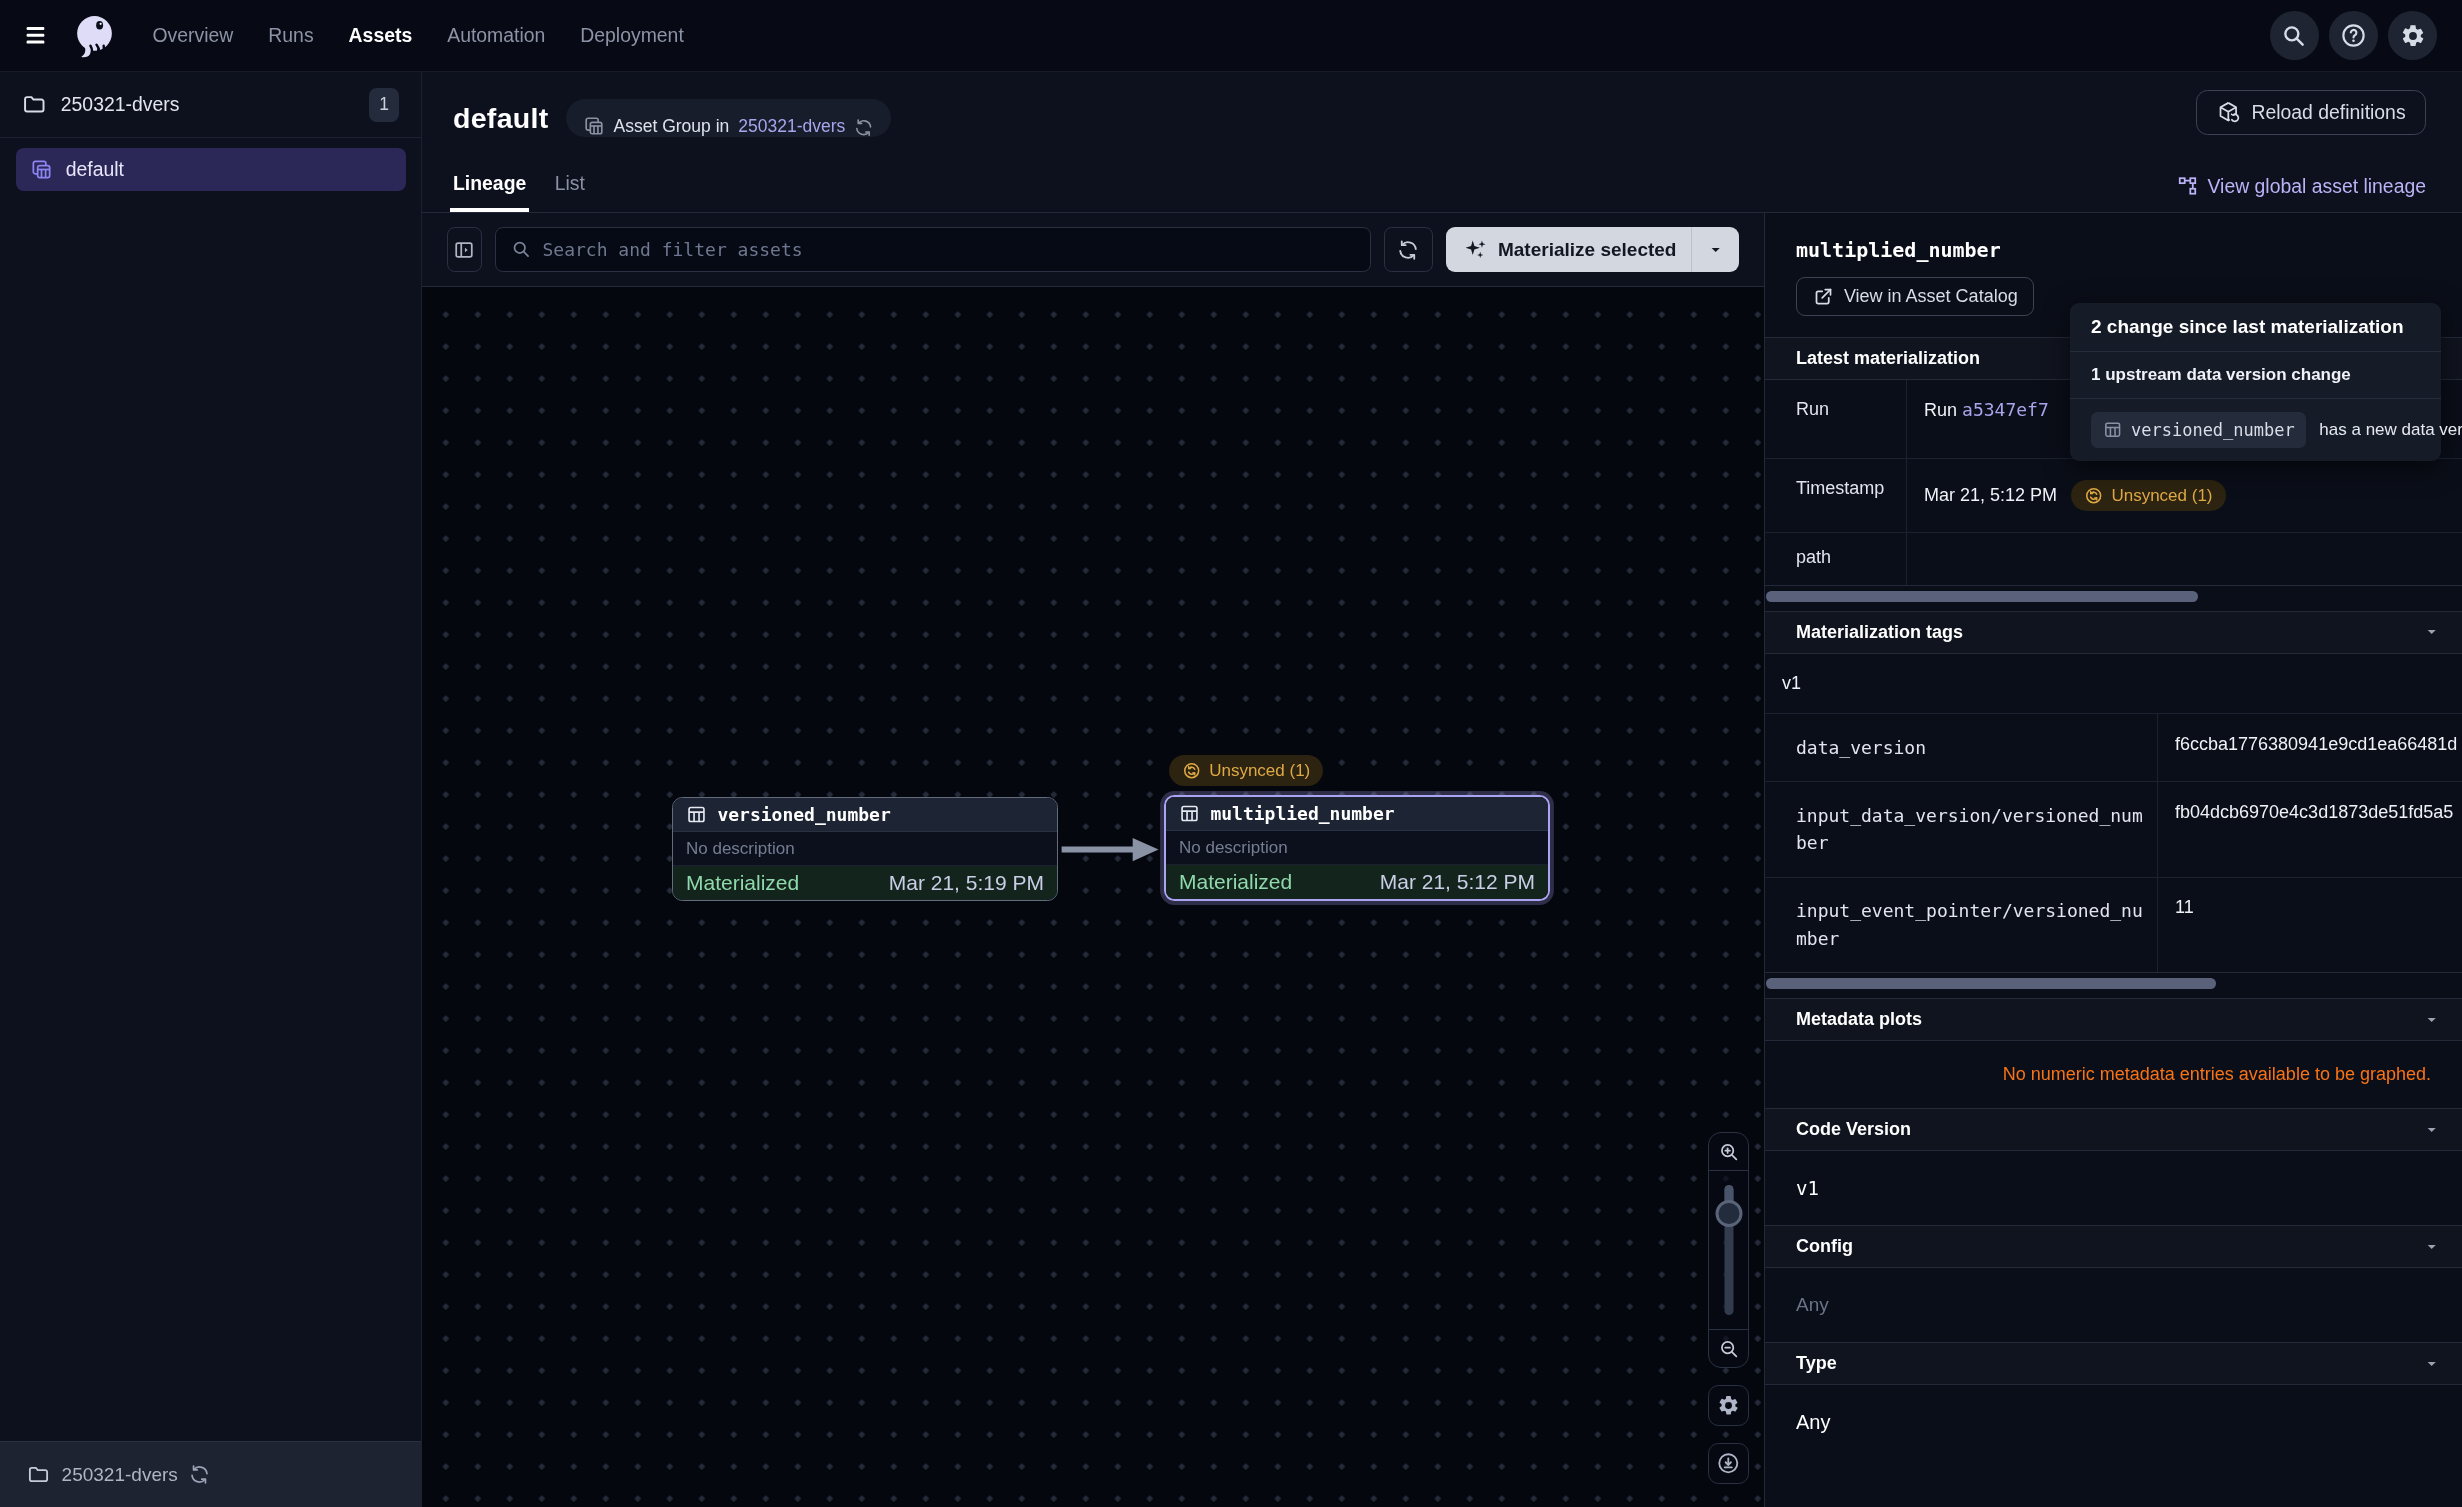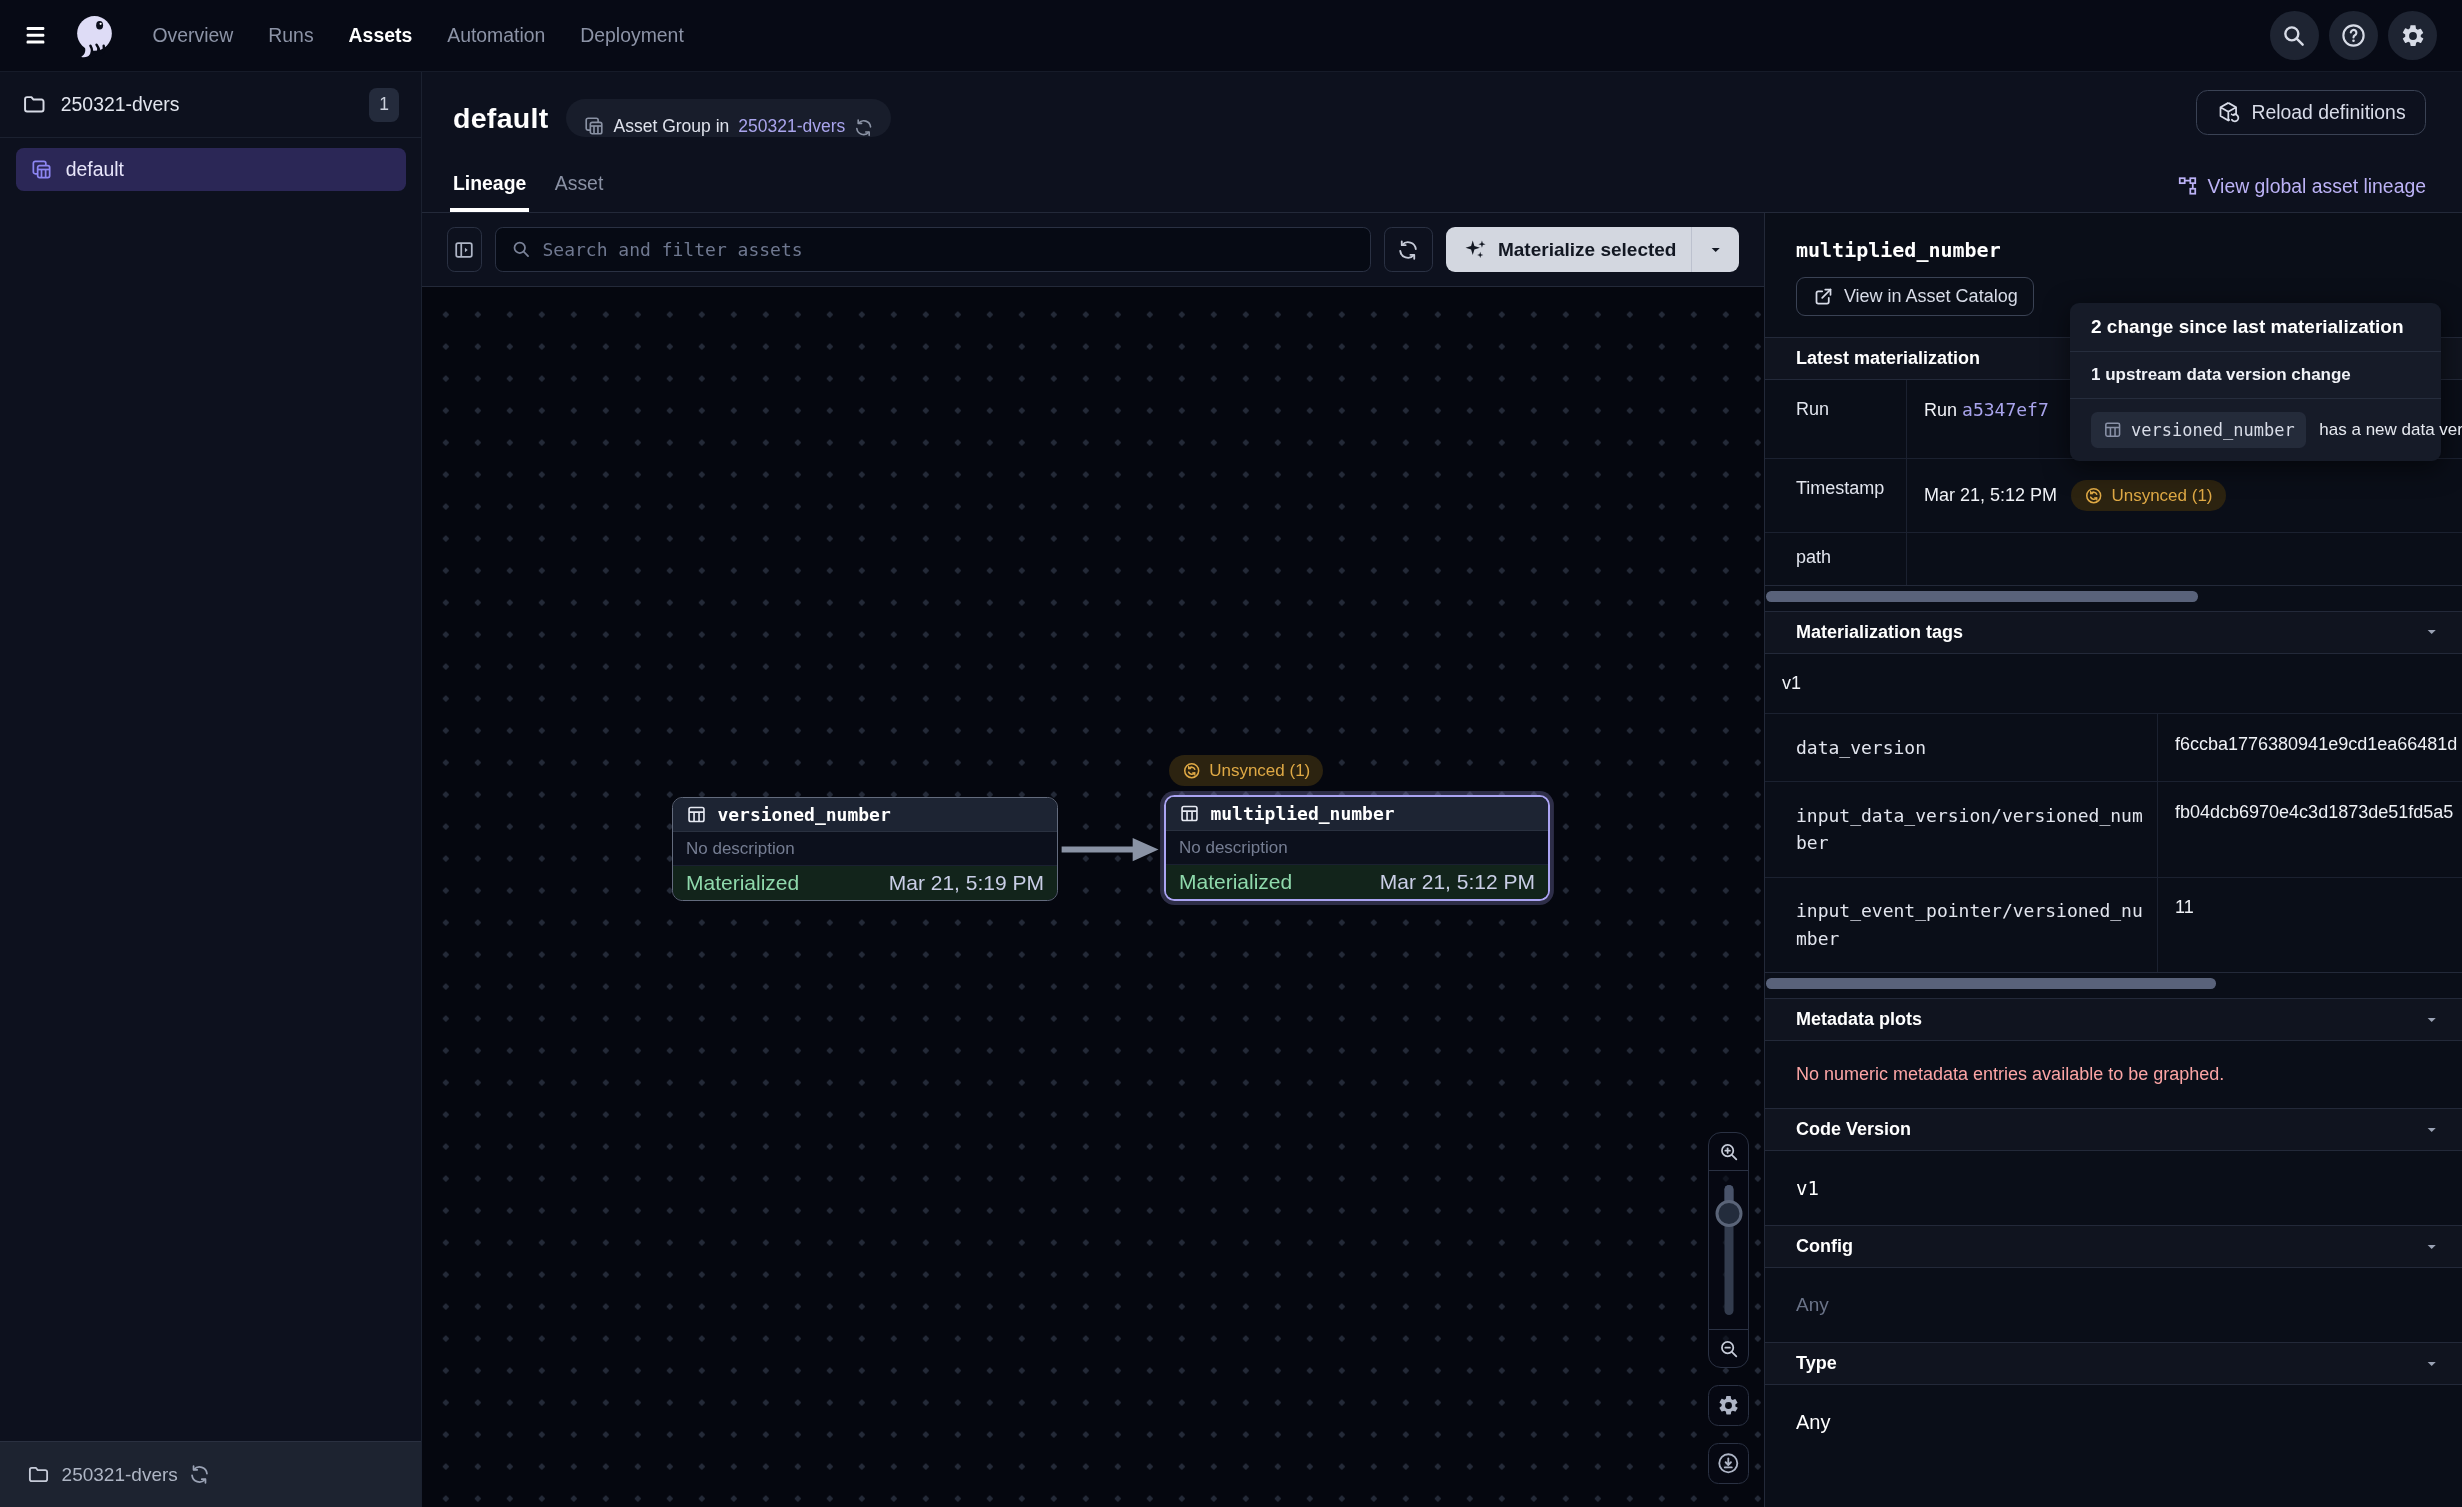--- a/index.html
+++ b/index.html
@@ -110,21 +110,21 @@
   .kv-row{display:grid;border-bottom:0.6px solid var(--border-soft);}
   .kv-row.last{border-bottom:0.6px solid var(--border);}
   .lat .kv-row{grid-template-columns:142px 1fr;}
   .tag .kv-row{grid-template-columns:393px 1fr;}
   .kv-key{padding:19.4px 13px 19.4px 31px;border-right:0.6px solid var(--border-soft);color:#E2E5EE;font-size:18px;}
   .tag .kv-key{font-family:var(--mono);word-break:break-all;line-height:1.55;}
   .kv-val{padding:19.4px 0 19.4px 17px;color:#F0F2F7;font-size:18px;display:flex;align-items:flex-start;gap:14.2px;white-space:nowrap;overflow:hidden;}
   .kv-val .runlink{font-family:var(--mono);color:var(--purple);cursor:pointer;}
   .kv-val a.pathlink{color:#F0F2F7;text-decoration:underline;cursor:pointer;}
   .hscroll{height:10.4px;margin:5.2px 0 6.5px 1.3px;border-radius:5.2px;background:#59627A;cursor:pointer;}
-  .empty-txt{padding:23px 31px;color:#fca5a5;font-size:18px;}
+  .empty-txt{padding:23px 31px;color:#f97316;font-size:18px;text-align:right;}
   .mono-val{padding:26px 31px;color:#FFFFFF;font-family:var(--mono);font-size:19px;}
   .dim-val{padding:26px 31px;color:#6A7388;font-size:19px;}
   .plain-val{padding:26px 31px;color:#FFFFFF;font-size:20px;}
 
   
   .popover{position:absolute;left:305px;top:90px;width:371px;background:#161B28;border-radius:9px;box-shadow:0 6.5px 26px rgba(0,0,0,.55);z-index:20;}
   .pop-row{padding:13px 21px;}
   .pop-row + .pop-row{border-top:0.6px solid #262D3D;}
   .pop-title{font-size:19px;font-weight:700;color:#FFFFFF;}
   .pop-sub{font-size:17px;font-weight:700;color:#F0F2F7;}
@@ -239,21 +239,21 @@
     <button class="reload-btn">
       <svg viewBox="0 0 24 24" width="24.6" height="24.6" fill="none" stroke="currentColor" stroke-width="1.7" stroke-linejoin="round">
           <path d="M12 2.8l7.6 4.3v6l-3 1.7M12 2.8L4.4 7.1v8.6l7.6 4.3 1.5-.9M12 2.8v0M4.4 7.1L12 11.4l7.6-4.3M12 11.4V20"></path>
           <path d="M15.5 19.2a3.4 3.4 0 1 0 1-4.6" stroke-linecap="round"></path>
           <path d="M15.2 12.6l1.3 2-2.3.4" fill="currentColor" stroke="none"></path>
         </svg>
       <span>Reload definitions</span>
     </button>
     <div class="tabs">
       <span class="tab active">Lineage</span>
-      <span class="tab">Asset</span>
+      <span class="tab">List</span>
     </div>
     <div class="global-link">
       <svg viewBox="0 0 24 24" width="22" height="22" fill="none" stroke="currentColor" stroke-width="1.9">
           <rect x="3" y="3.5" width="5.4" height="5.4"></rect>
           <rect x="14.5" y="3.5" width="5.4" height="5.4"></rect>
           <rect x="14.5" y="15" width="5.4" height="5.4"></rect>
           <path d="M8.4 6.2h6.1M17.2 8.9V15"></path>
         </svg>
       <span>View global asset lineage</span>
     </div>

